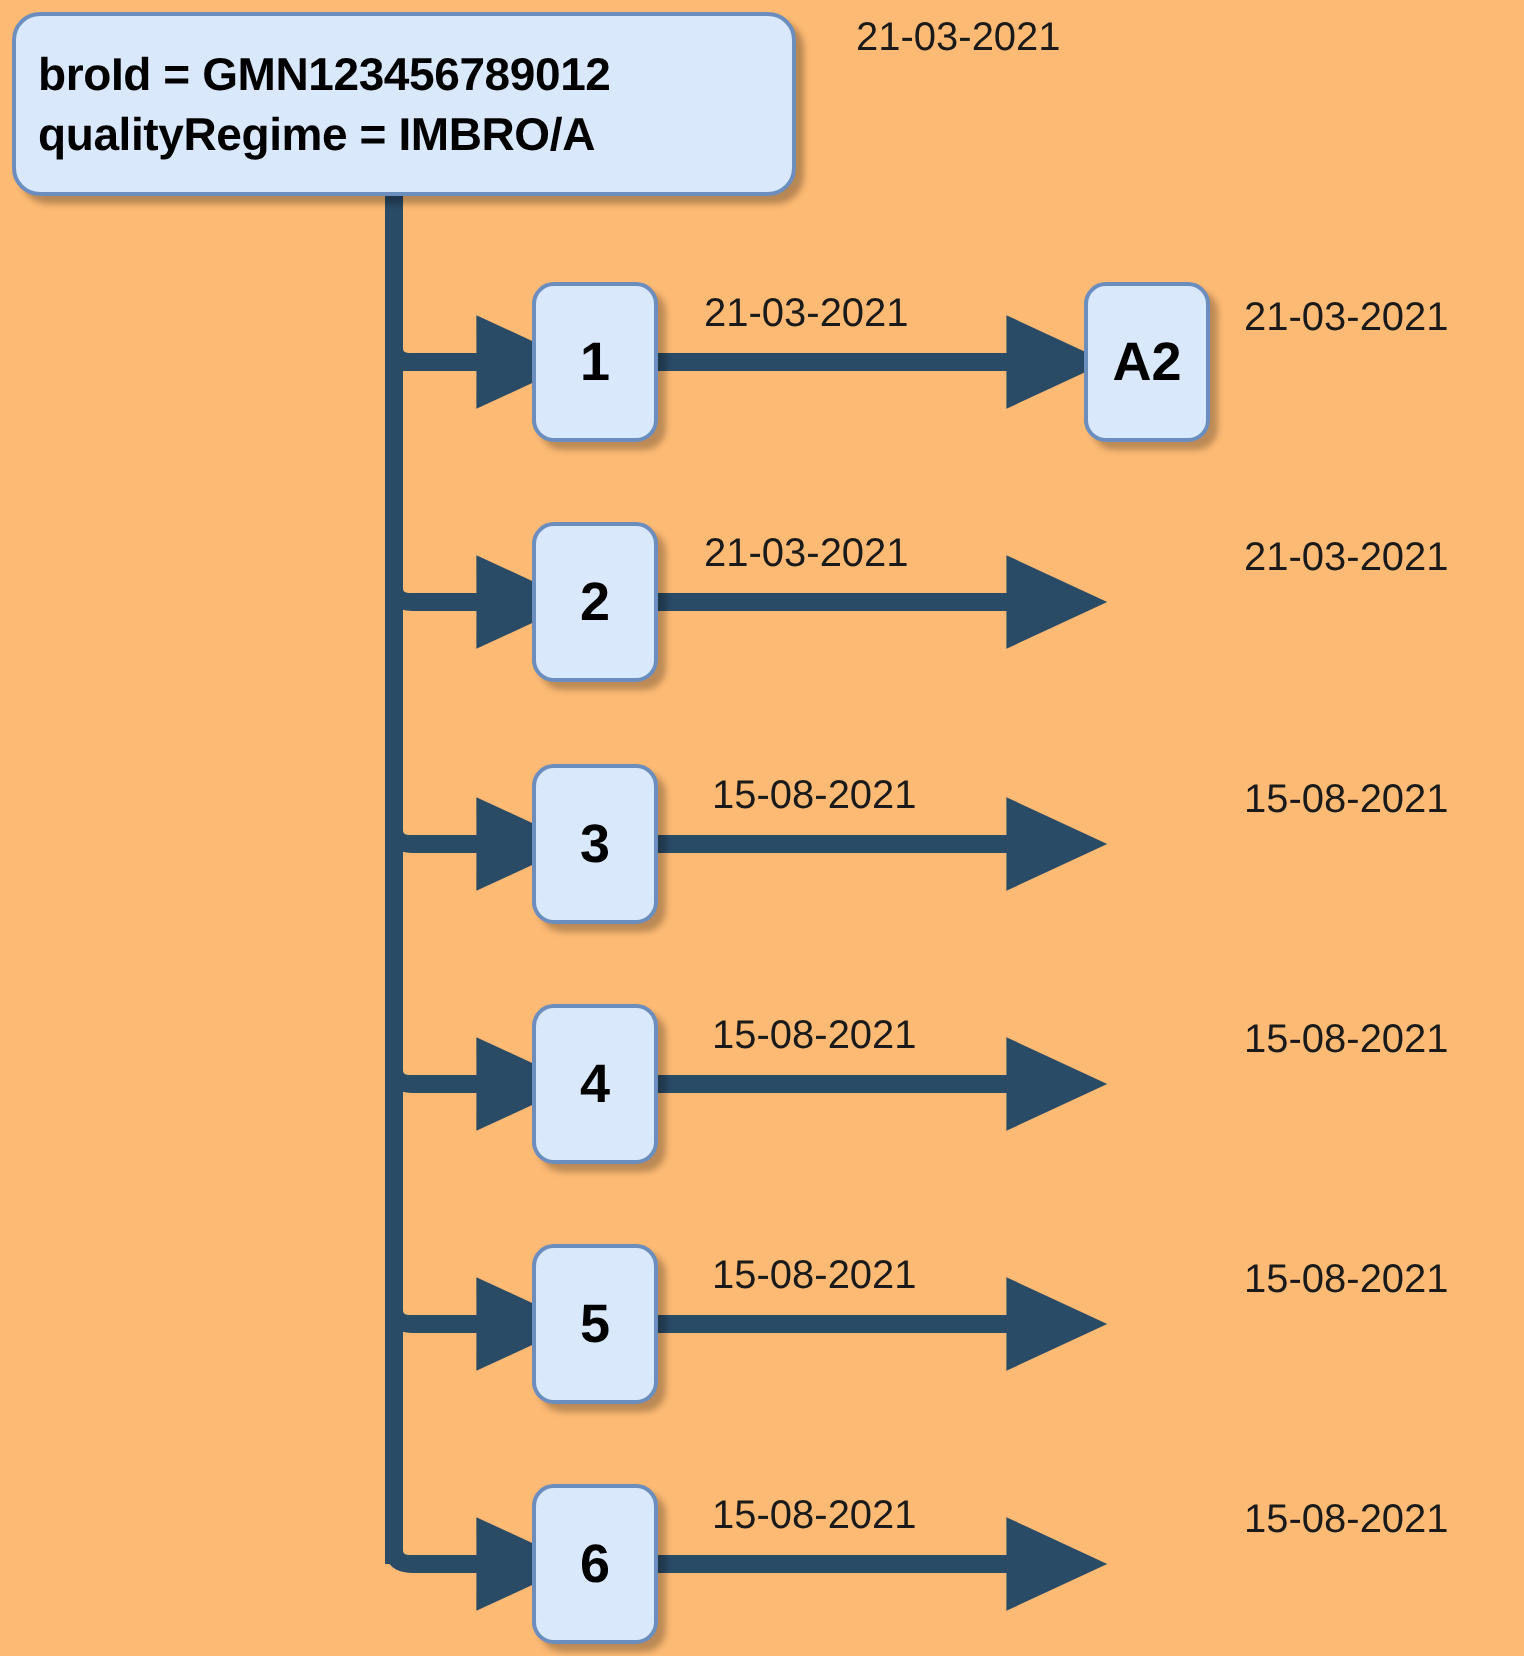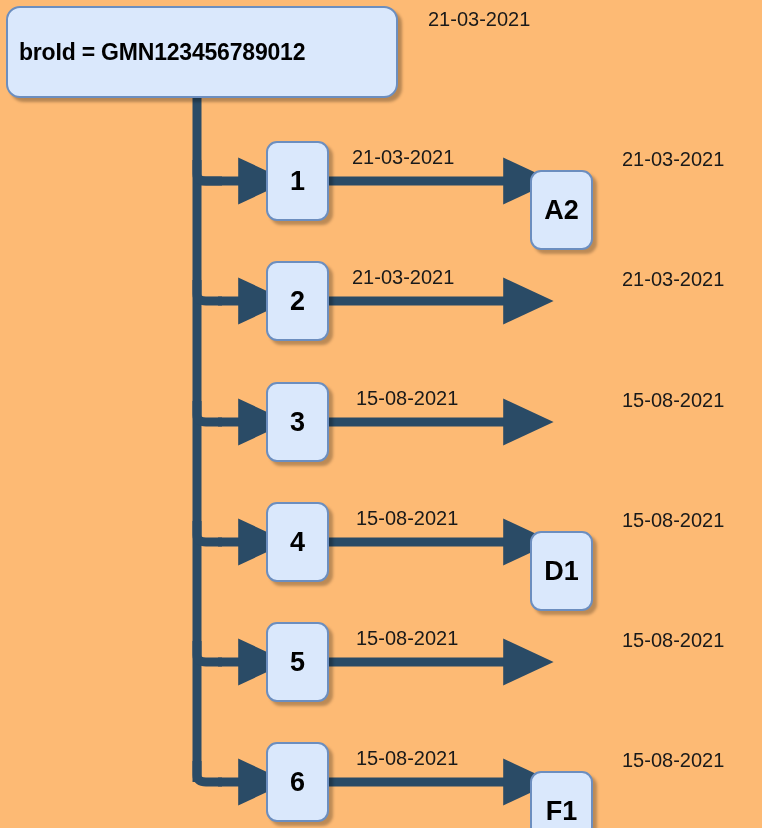--- a/index.html
+++ b/index.html
@@ -61,24 +61,23 @@
     font-size: 27px;
     font-weight: bold;
     color: #000000;
   }
   .node-left {
     left: 266px;
     width: 63px;
     height: 80px;
   }
   .node-right {
-    left: 530px;
+    left: 542px;
     width: 63px;
     height: 80px;
-    margin-top: 29px;
   }
   .edge-label {
     position: absolute;
     font-size: 20px;
     color: #1a1a1a;
     white-space: nowrap;
     text-align: center;
   }
   .side-label {
     position: absolute;
@@ -131,44 +130,43 @@
     <path d="M329,181 L505,181" stroke="#2a4b66" stroke-width="9" fill="none" marker-end="url(#arrowhead)"></path>
     <path d="M329,301 L505,301" stroke="#2a4b66" stroke-width="9" fill="none" marker-end="url(#arrowhead)"></path>
     <path d="M329,422 L505,422" stroke="#2a4b66" stroke-width="9" fill="none" marker-end="url(#arrowhead)"></path>
     <path d="M329,542 L505,542" stroke="#2a4b66" stroke-width="9" fill="none" marker-end="url(#arrowhead)"></path>
     <path d="M329,662 L505,662" stroke="#2a4b66" stroke-width="9" fill="none" marker-end="url(#arrowhead)"></path>
     <path d="M329,782 L505,782" stroke="#2a4b66" stroke-width="9" fill="none" marker-end="url(#arrowhead)"></path>
   </svg>
 
   <div class="root-box">
     <div class="root-line">broId = GMN123456789012</div>
+    <div class="root-line">qualityRegime = IMBRO/A</div>
   </div>
 
   <div class="top-label">21-03-2021</div>
 
   <div class="node-box node-left" style="top:141px">1</div>
   <div class="node-box node-right" style="top:141px">A2</div>
   <div class="edge-label" style="left:352px; top:146px">21-03-2021</div>
   <div class="side-label" style="top:148px">21-03-2021</div>
 
   <div class="node-box node-left" style="top:261px">2</div>
   <div class="edge-label" style="left:352px; top:266px">21-03-2021</div>
   <div class="side-label" style="top:268px">21-03-2021</div>
 
   <div class="node-box node-left" style="top:382px">3</div>
   <div class="edge-label" style="left:356px; top:387px">15-08-2021</div>
   <div class="side-label" style="top:389px">15-08-2021</div>
 
   <div class="node-box node-left" style="top:502px">4</div>
-  <div class="node-box node-right" style="top:502px">D1</div>
   <div class="edge-label" style="left:356px; top:507px">15-08-2021</div>
   <div class="side-label" style="top:509px">15-08-2021</div>
 
   <div class="node-box node-left" style="top:622px">5</div>
   <div class="edge-label" style="left:356px; top:627px">15-08-2021</div>
   <div class="side-label" style="top:629px">15-08-2021</div>
 
   <div class="node-box node-left" style="top:742px">6</div>
-  <div class="node-box node-right" style="top:742px">F1</div>
   <div class="edge-label" style="left:356px; top:747px">15-08-2021</div>
   <div class="side-label" style="top:749px">15-08-2021</div>
 
 </div>
 
 </body></html>

